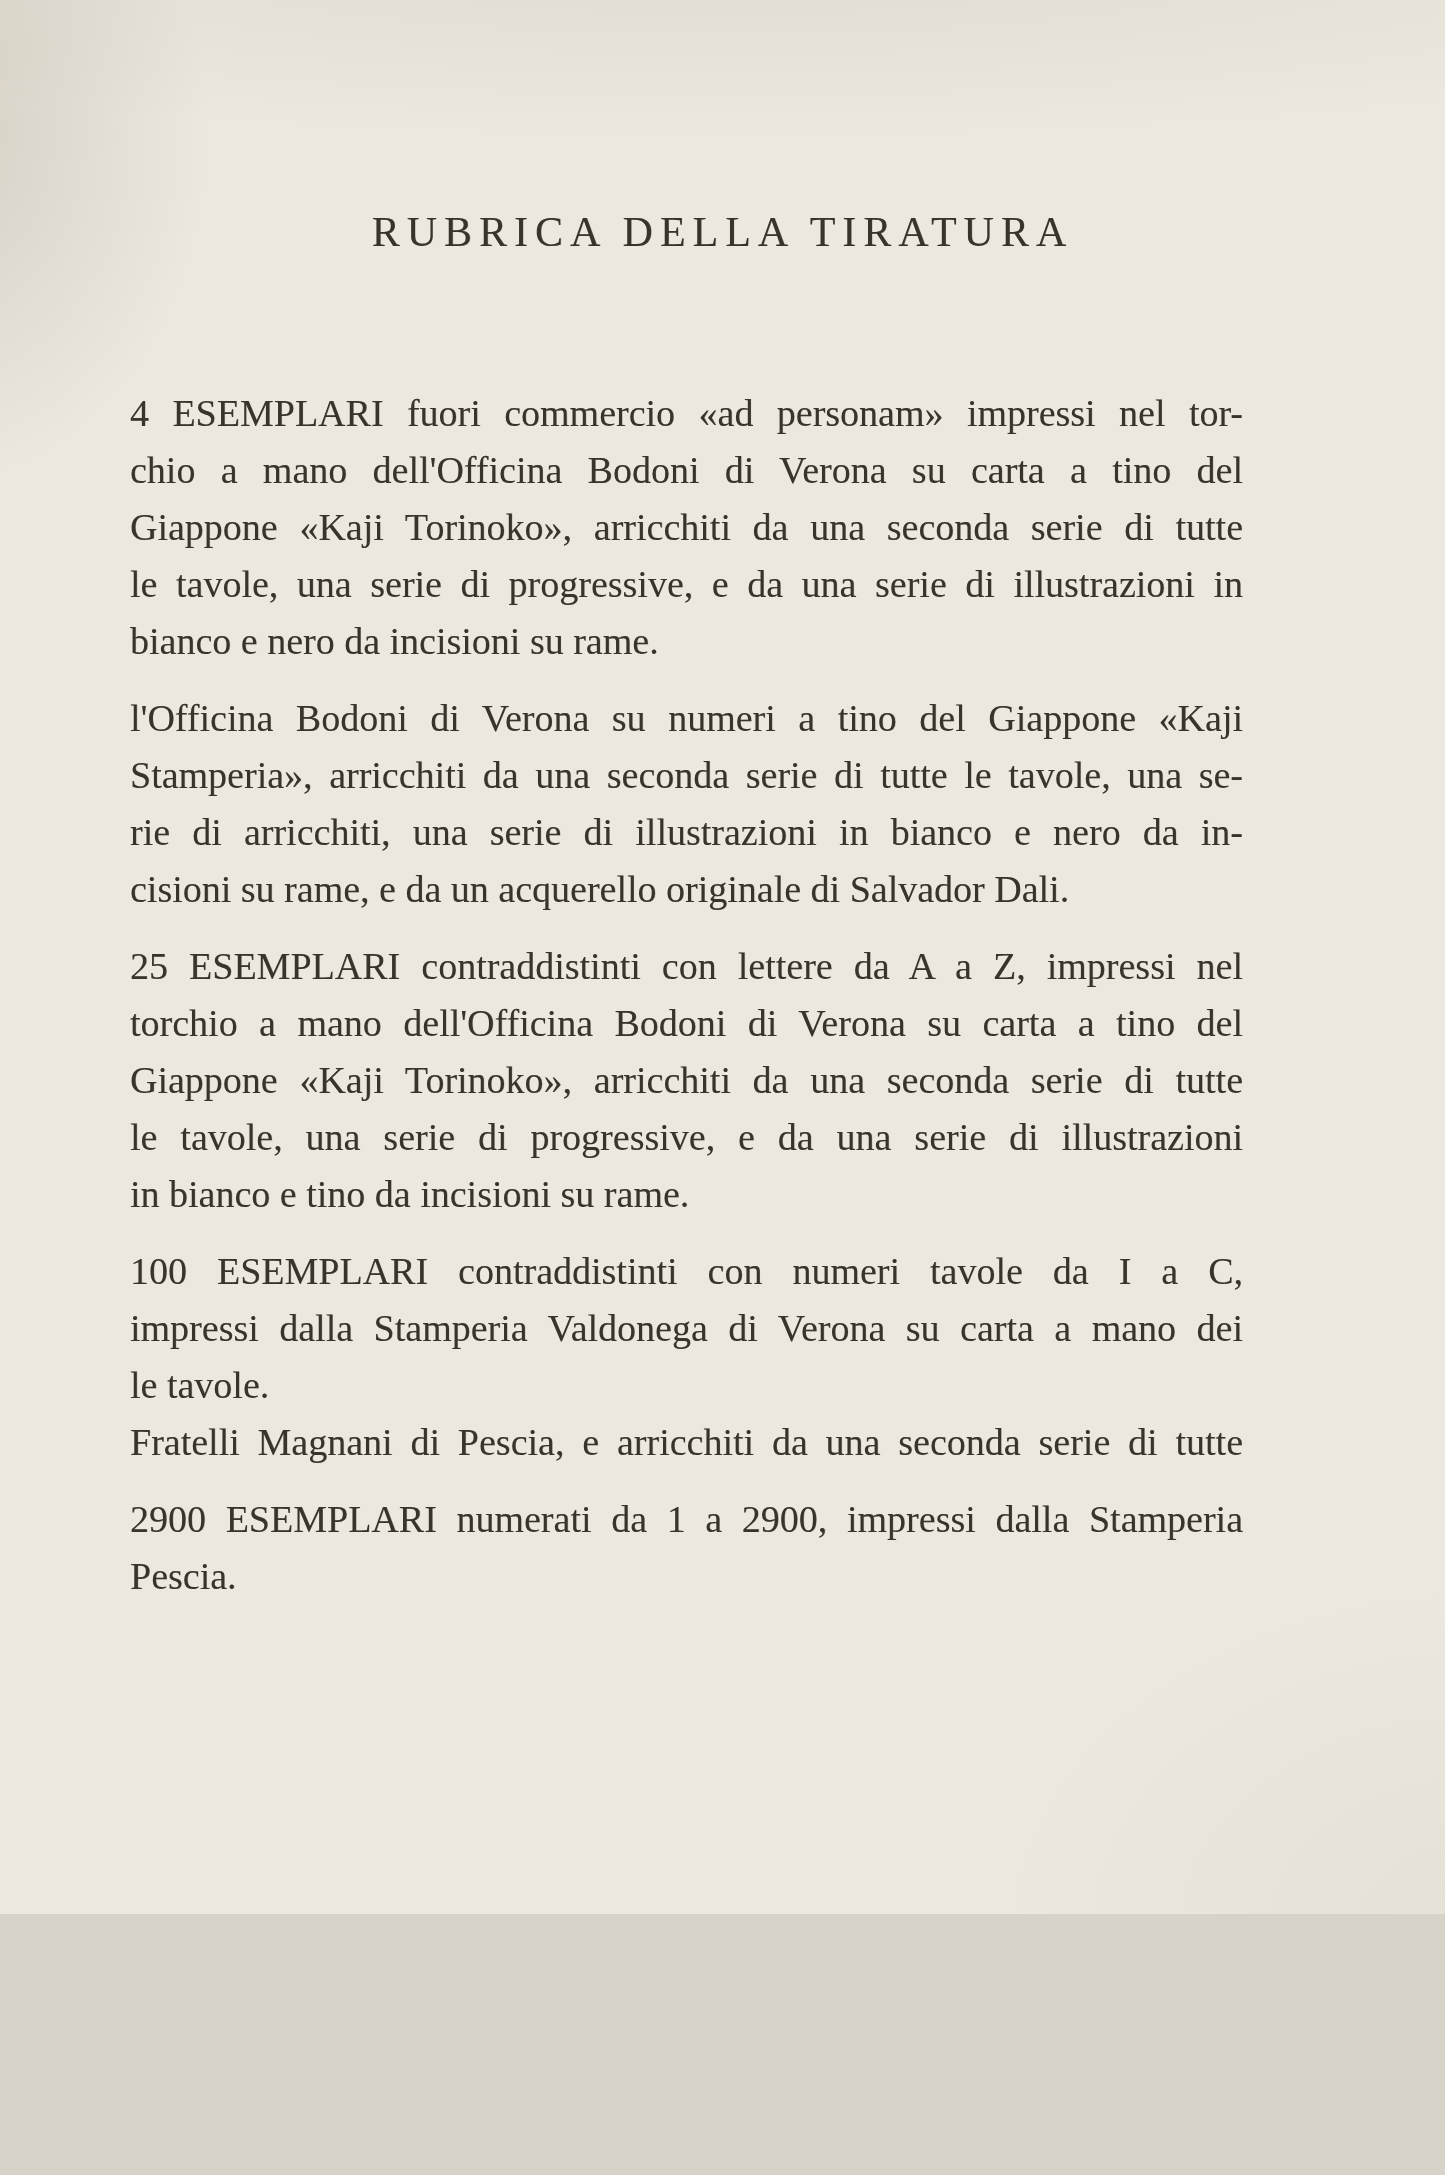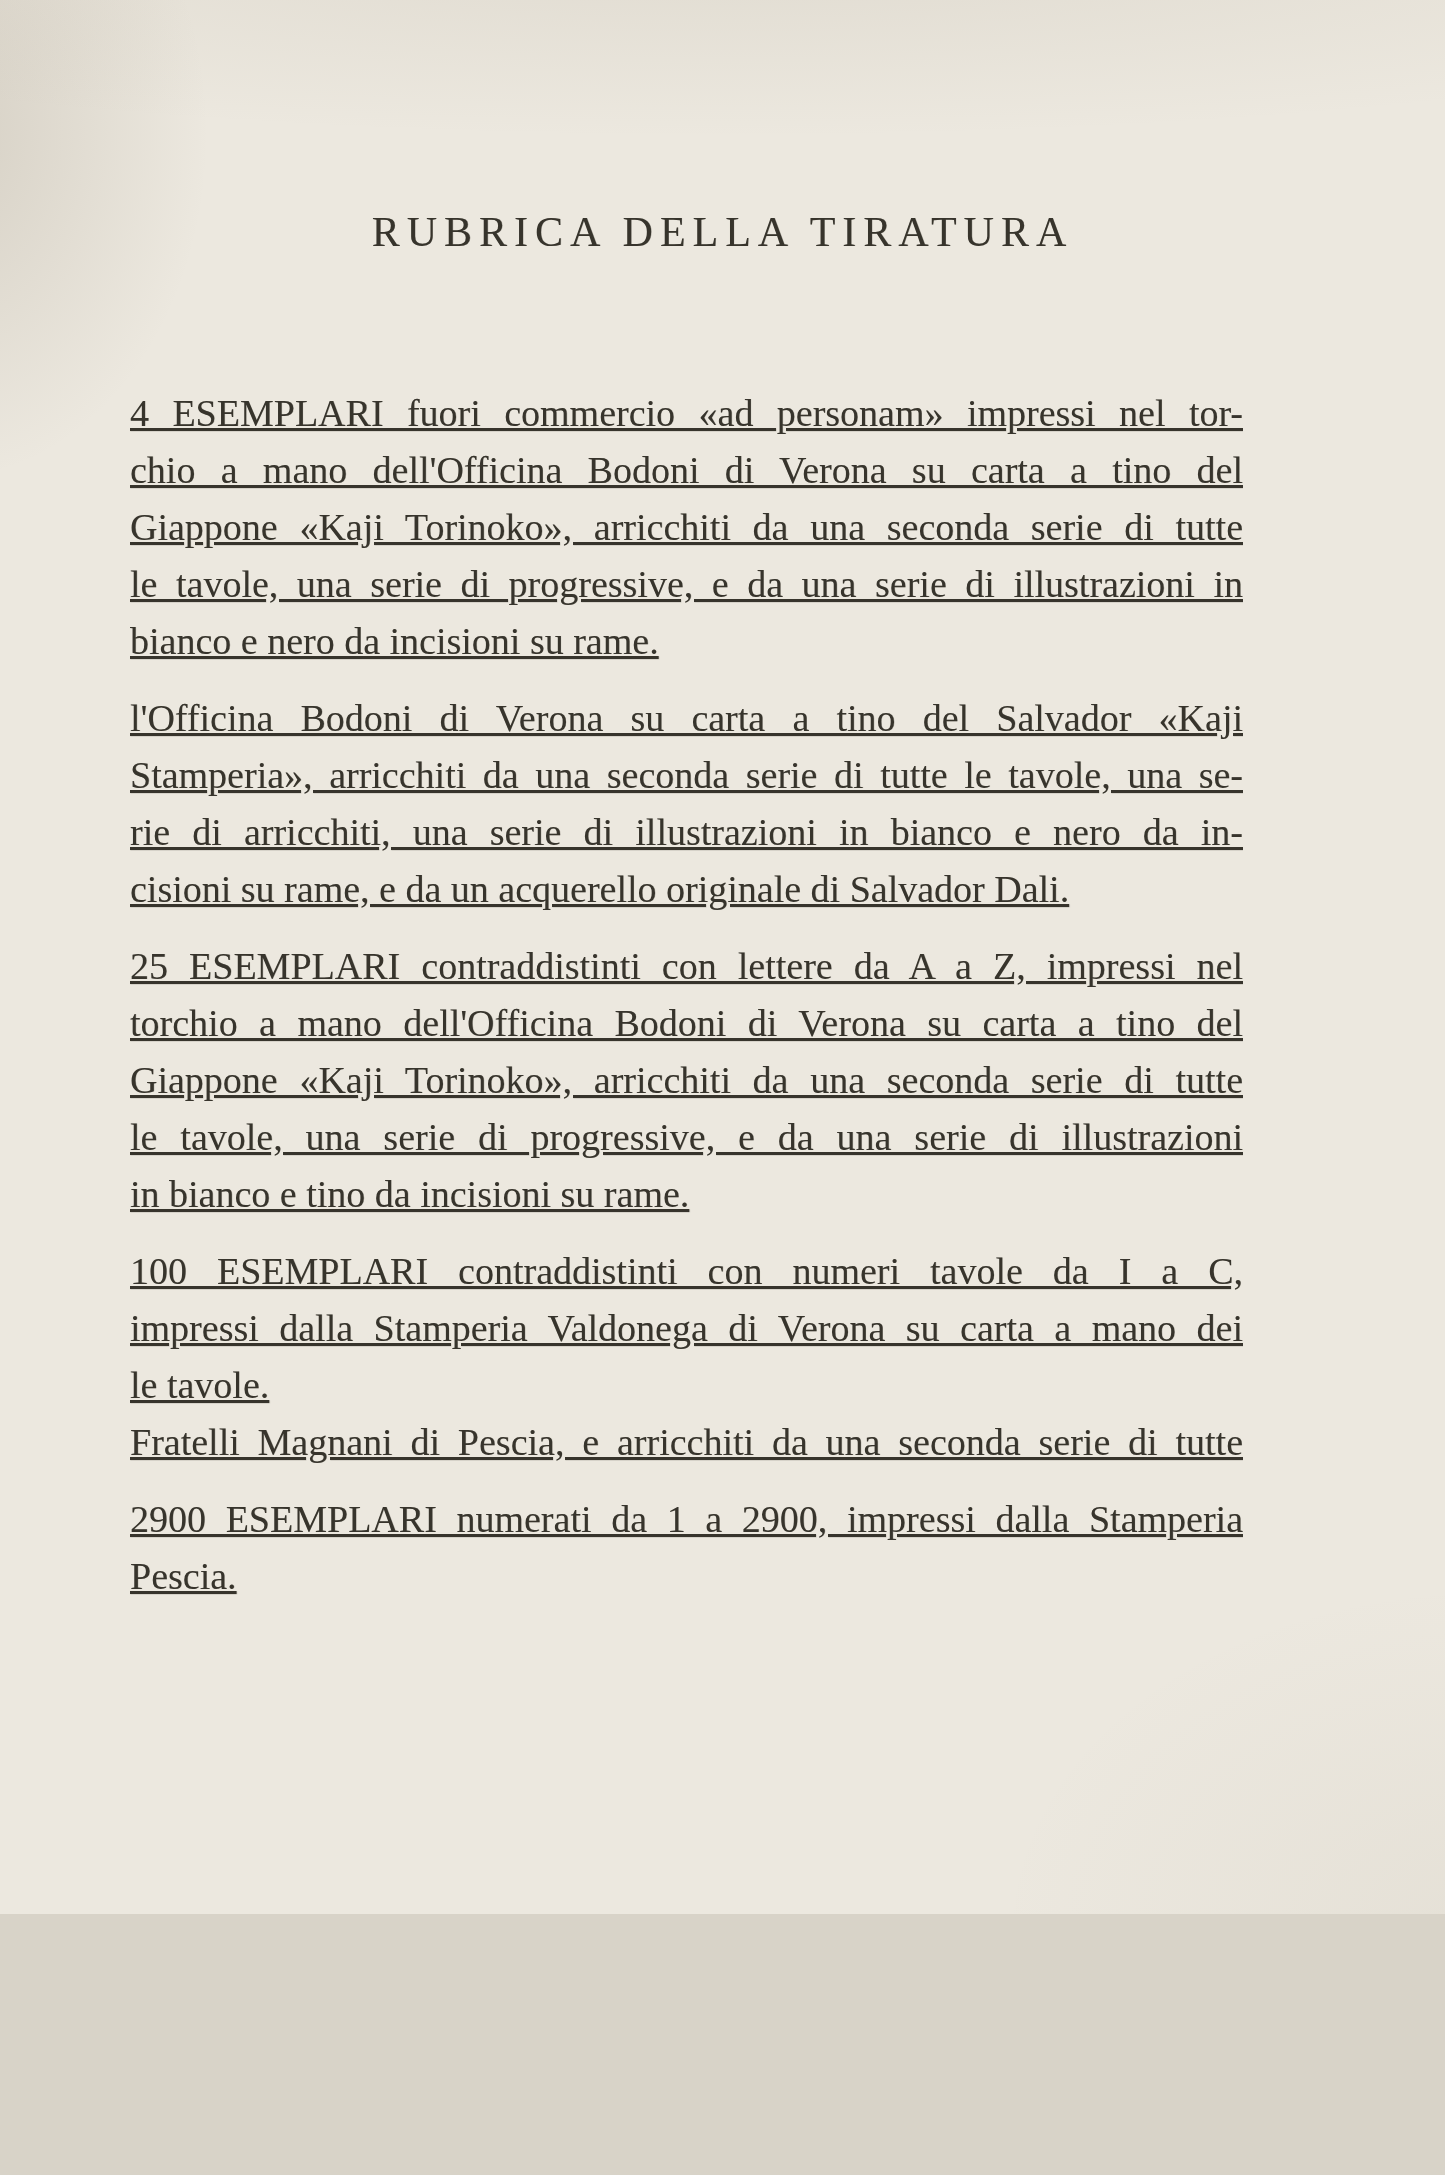--- a/index.html
+++ b/index.html
@@ -37,21 +37,20 @@
     color: var(--ink);
     text-shadow: 0.4px 0.4px 0.6px rgba(55,52,44,0.35);
   }
   .textblock {
     width: 1125px;
     margin: 128px 190px 0 130px;
   }
   .para {
     margin: 0 12px 20px 0;
     padding: 0;
-    text-decoration: underline;
   }
   .line {
     font-size: 38px;
     line-height: 57px;
     height: 57px;
     text-align: justify;
     text-align-last: justify;
     white-space: normal;
     overflow: hidden;
     text-shadow: 0.4px 0.4px 0.6px rgba(55,52,44,0.30);
@@ -70,21 +69,21 @@
 
     <div class="para">
       <div class="line">4 ESEMPLARI fuori commercio «ad personam» impressi nel tor-</div>
       <div class="line">chio a mano dell'Officina Bodoni di Verona su carta a tino del</div>
       <div class="line">Giappone «Kaji Torinoko», arricchiti da una seconda serie di tutte</div>
       <div class="line">le tavole, una serie di progressive, e da una serie di illustrazioni in</div>
       <div class="line last">bianco e nero da incisioni su rame.</div>
     </div>
 
     <div class="para">
-      <div class="line">l'Officina Bodoni di Verona su carta a tino del Salvador «Kaji</div>
+      <div class="line">l'Officina Bodoni di Verona su numeri a tino del Giappone «Kaji</div>
       <div class="line">Stamperia», arricchiti da una seconda serie di tutte le tavole, una se-</div>
       <div class="line">rie di arricchiti, una serie di illustrazioni in bianco e nero da in-</div>
       <div class="line last">cisioni su rame, e da un acquerello originale di Salvador Dali.</div>
     </div>
 
     <div class="para">
       <div class="line">25 ESEMPLARI contraddistinti con lettere da A a Z, impressi nel</div>
       <div class="line">torchio a mano dell'Officina Bodoni di Verona su carta a tino del</div>
       <div class="line">Giappone «Kaji Torinoko», arricchiti da una seconda serie di tutte</div>
       <div class="line">le tavole, una serie di progressive, e da una serie di illustrazioni</div>

